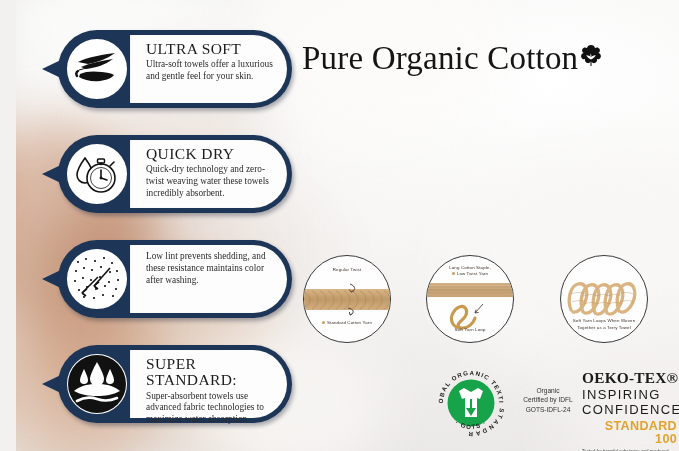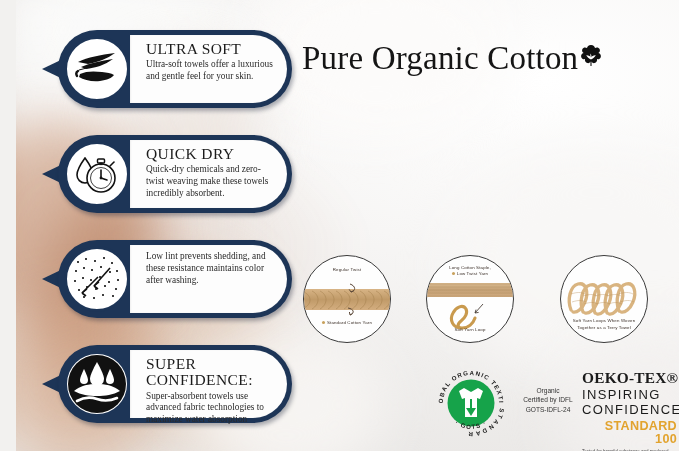--- a/index.html
+++ b/index.html
@@ -175,21 +175,21 @@
           </svg>
         </div>
       </div>
     </div>
 
     <div class="card">
       <div class="card-tail"></div>
       <div class="card-body">
         <div class="card-inner">
           <p class="card-title">QUICK DRY</p>
-          <p class="card-desc">Quick-dry chemicals and zero-twist weaving make these towels incredibly absorbent.</p>
+          <p class="card-desc">Quick-dry technology and zero-twist weaving water these towels incredibly absorbent.</p>
         </div>
         <div class="card-disc">
           <svg width="50" height="50" viewBox="0 0 50 50">
             <path d="M13 9 C13 9, 5 20, 5 26 A8 8 0 0 0 21 26 C21 20, 13 9, 13 9 Z" fill="#fff" stroke="#111" stroke-width="1.6"></path>
             <circle cx="29" cy="29" r="14" fill="#fff" stroke="#111" stroke-width="1.6"></circle>
             <circle cx="29" cy="29" r="10.5" fill="none" stroke="#111" stroke-width=".8"></circle>
             <rect x="25.5" y="10" width="7" height="4" rx="1" fill="#fff" stroke="#111" stroke-width="1.5"></rect>
             <rect x="27.5" y="13.5" width="3" height="2.6" fill="#111"></rect>
             <path d="M29 29 L29 21 M29 29 L35 31" stroke="#111" stroke-width="1.6" stroke-linecap="round"></path>
             <circle cx="29" cy="29" r="1.4" fill="#111"></circle>
@@ -241,21 +241,21 @@
             <path d="M24 34 L29 30 M24 34 L28 37" stroke="#111" stroke-width="1.6"></path>
           </svg>
         </div>
       </div>
     </div>
 
     <div class="card">
       <div class="card-tail"></div>
       <div class="card-body">
         <div class="card-inner">
-          <p class="card-title">SUPER CONFIDENCE:</p>
+          <p class="card-title">SUPER STANDARD:</p>
           <p class="card-desc">Super-absorbent towels use advanced fabric technologies to maximize water absorption</p>
         </div>
         <div class="card-disc">
           <svg width="60" height="60" viewBox="0 0 60 60">
             <circle cx="30" cy="30" r="29" fill="#111"></circle>
             <path d="M30 8 C30 8, 23 20, 23 25 A7 7 0 0 0 37 25 C37 20, 30 8, 30 8 Z" fill="#fff"></path>
             <path d="M17 15 C17 15, 13 23, 13 26 A4 4 0 0 0 21 26 C21 23, 17 15, 17 15 Z" fill="#fff"></path>
             <path d="M43 15 C43 15, 39 23, 39 26 A4 4 0 0 0 47 26 C47 23, 43 15, 43 15 Z" fill="#fff"></path>
             <path d="M7 37 C14 31, 22 30, 30 30 C38 30, 46 31, 53 37 C46 41, 38 42, 30 42 C22 42, 14 41, 7 37 Z" fill="#fff"></path>
             <path d="M10 47 C17 43, 24 43, 30 45 C36 47, 43 47, 50 44" stroke="#fff" stroke-width="2.6" fill="none" stroke-linecap="round"></path>

